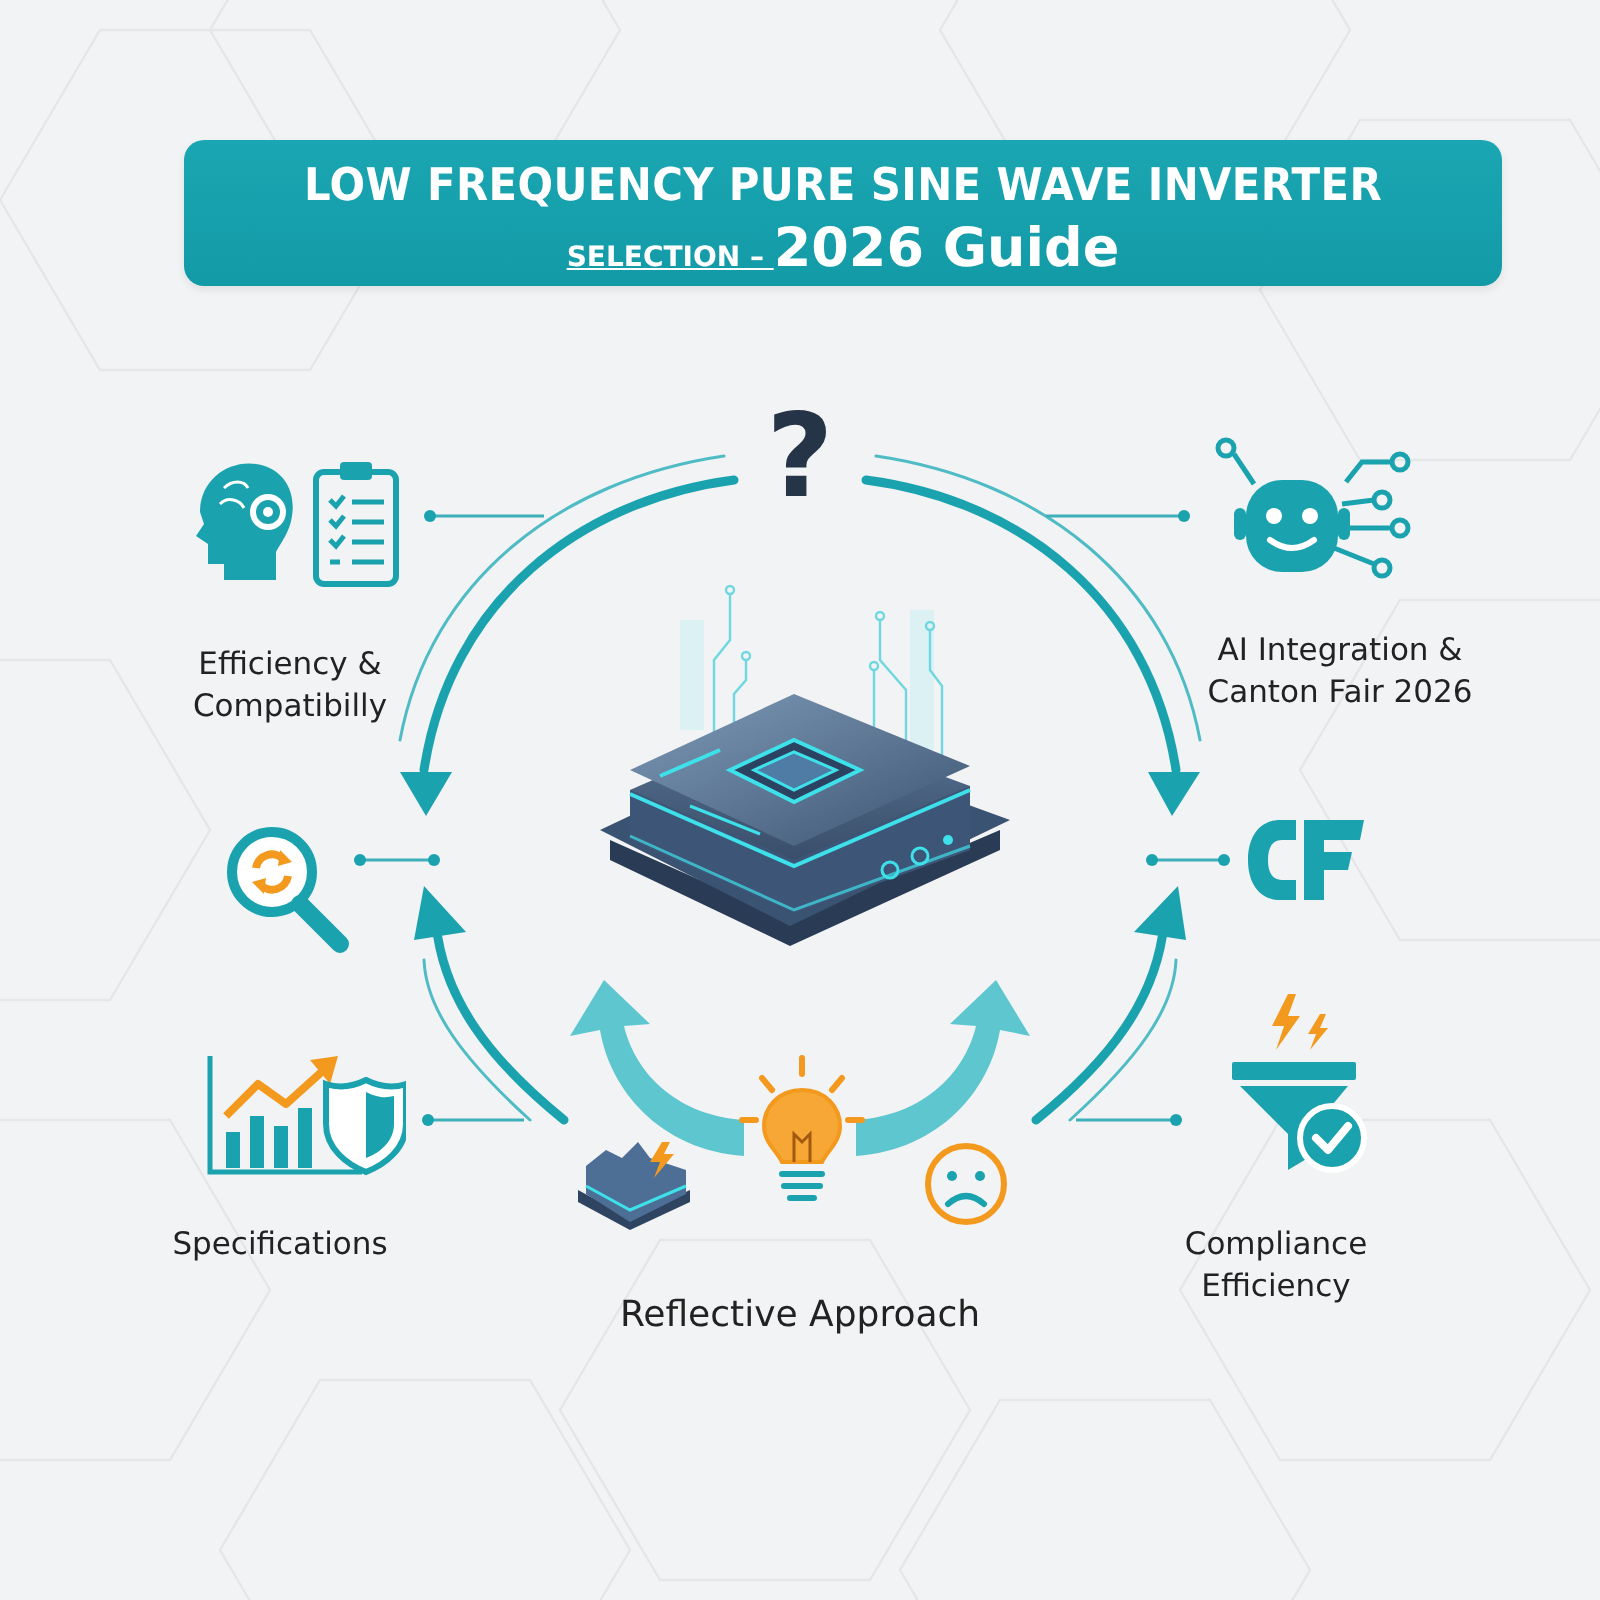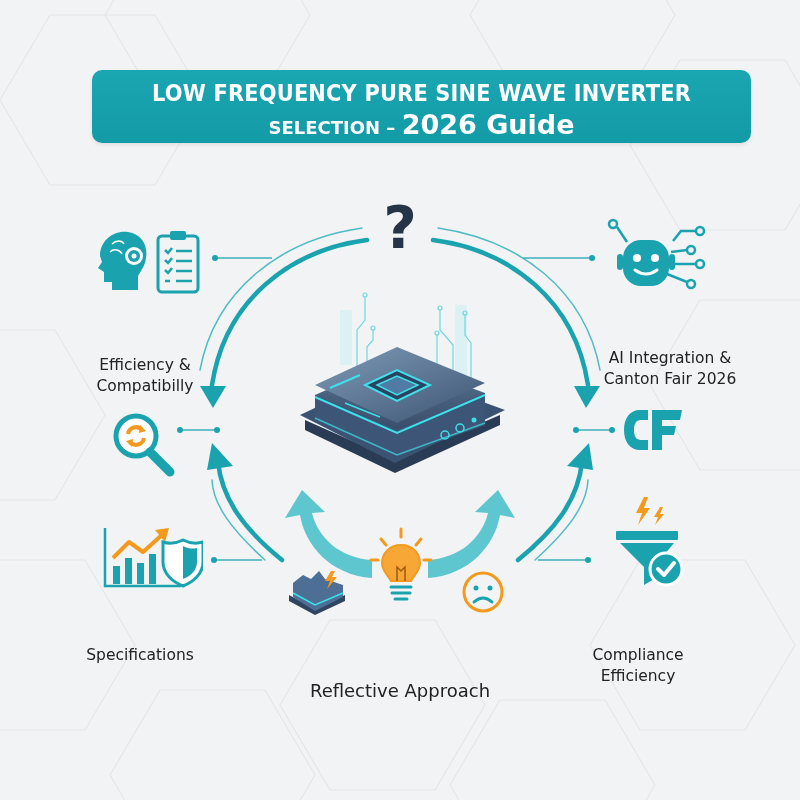--- a/index.html
+++ b/index.html
@@ -20,28 +20,27 @@
   .banner .l1 {
     position: absolute; left: 0; right: 0; top: 10px;
     font-size: 22.5px; font-weight: 700; letter-spacing: 0.2px;
     font-family: "DejaVu Sans", sans-serif;
     transform: scaleX(0.93);
   }
   .banner .l2 {
     position: absolute; left: 0; right: 0; top: 39px;
     font-family: "DejaVu Sans", sans-serif; font-weight: 700;
   }
-  .banner .l2 .small { font-size: 18px; }
+  .banner .l2 .small { font-size: 14px; text-decoration: underline; }
   .banner .l2 .big { font-size: 27px; }
   .abs { position: absolute; }
   .label {
     position: absolute; color: #222; font-size: 15.5px; line-height: 21px;
     text-align: center; white-space: nowrap;
     font-family: "DejaVu Sans", sans-serif;
-    margin-top: 33px;
   }
   .center-label { font-size: 18px; }
   svg { display: block; }
   .qmark {
     position: absolute; left: 370px; top: 196px; width: 60px; text-align: center;
     font-size: 58px; font-weight: 700; color: #253447; line-height: 64px;
     font-family: "DejaVu Sans", sans-serif;
   }
   .cf-logo {
     position: absolute; left: 622px; top: 406px;

